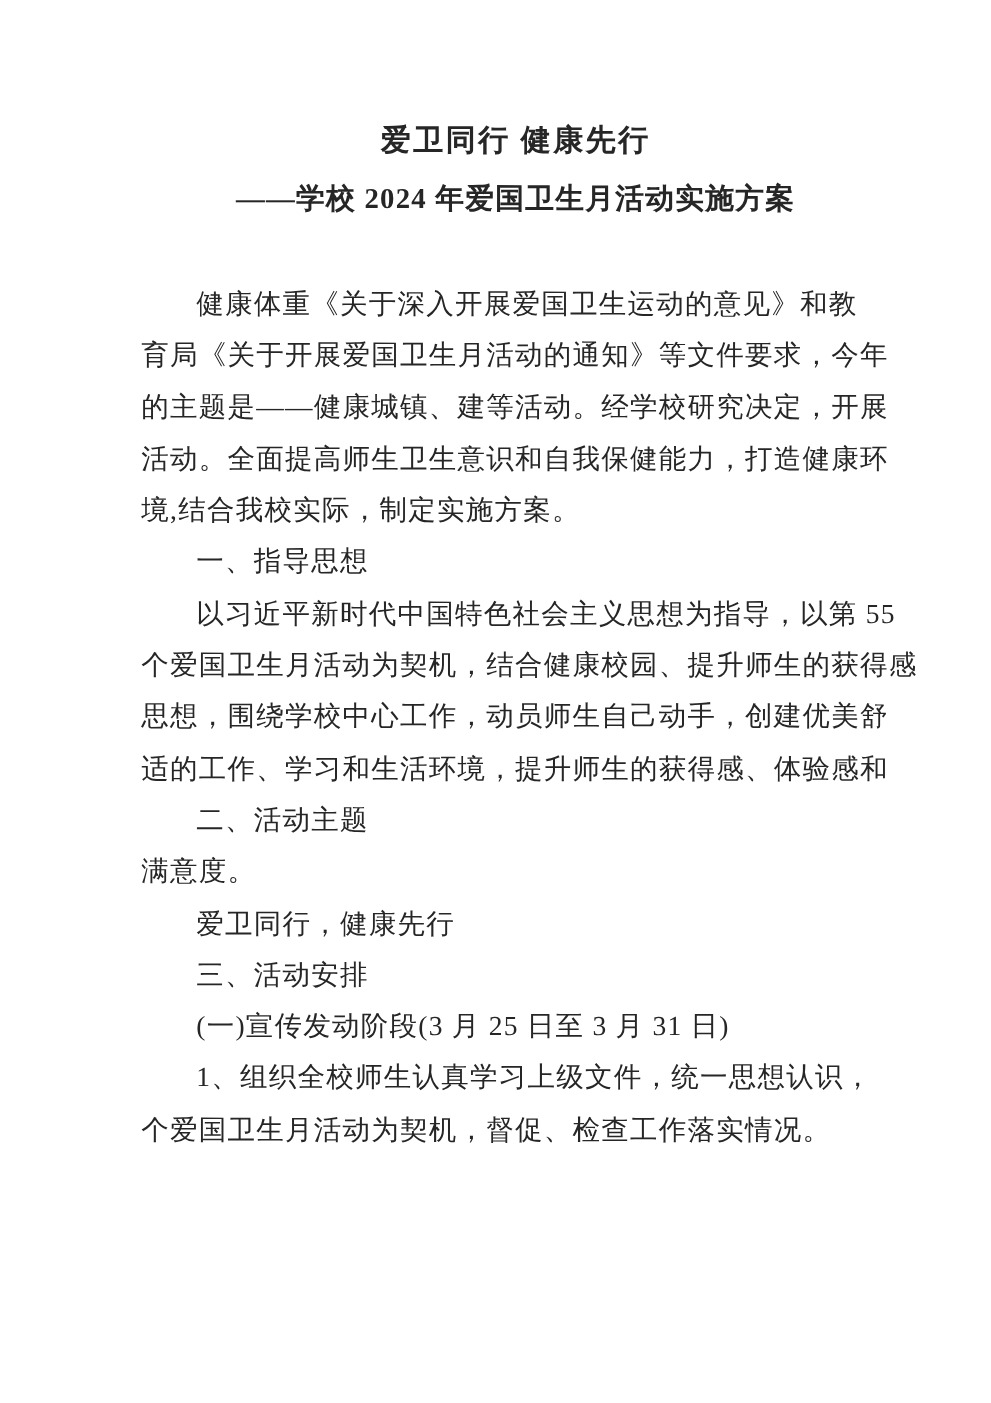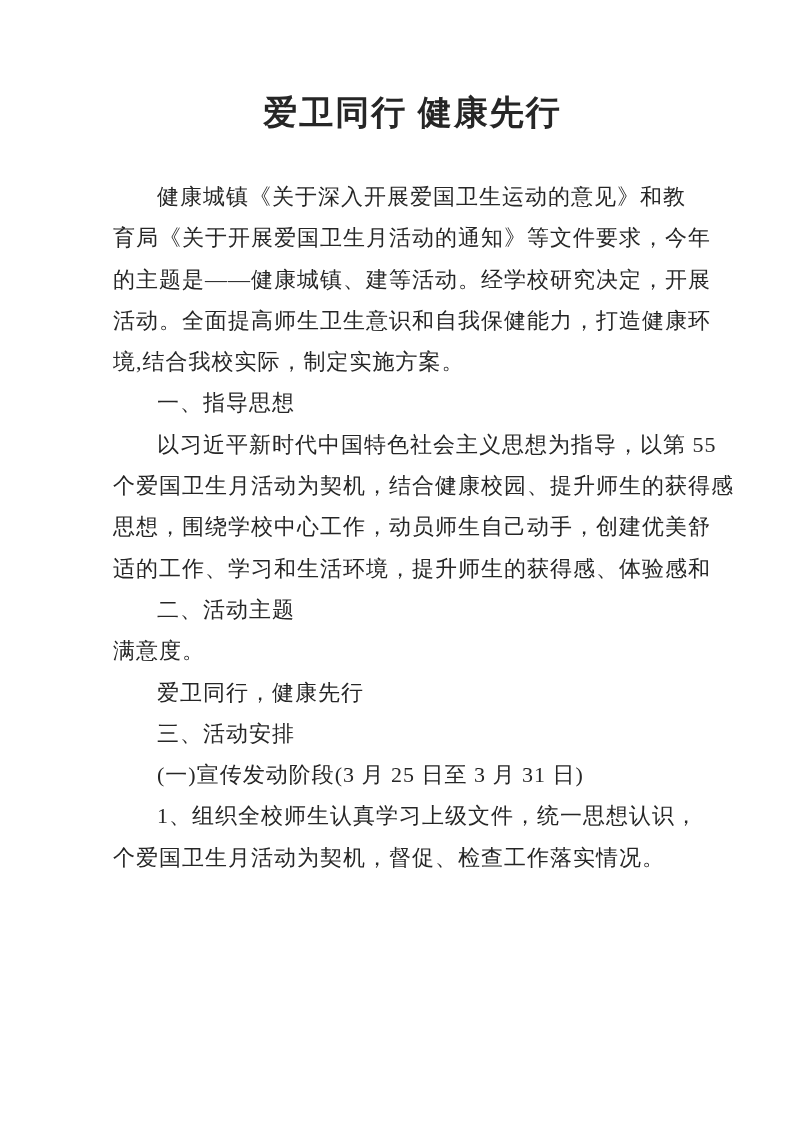--- a/index.html
+++ b/index.html
@@ -18,21 +18,21 @@
     color: #262626;
     overflow: hidden;
   }
 
   .doc {
     padding: 90px 81px 0 113px;
   }
 
   .doc-title {
     text-align: center;
-    font-size: 34px;
+    font-size: 24px;
     font-weight: bold;
     line-height: 46px;
     letter-spacing: 2px;
     white-space: pre;
   }
 
   .doc-subtitle {
     text-align: center;
     font-size: 23px;
     font-weight: bold;
@@ -60,22 +60,23 @@
   .doc-line.bold {
     font-weight: normal;
   }
 </style>
 </head>
 <body>
 
 <div class="page">
   <div class="doc">
     <div class="doc-title">爱卫同行 健康先行</div>
+    <div class="doc-subtitle">——学校 2024 年爱国卫生月活动实施方案</div>
     <div class="doc-body" id="doc-body">
-        <div class="doc-line indent">健康城镇《关于深入开展爱国卫生运动的意见》和教</div>
+        <div class="doc-line indent">健康体重《关于深入开展爱国卫生运动的意见》和教</div>
         <div class="doc-line">育局《关于开展爱国卫生月活动的通知》等文件要求，今年</div>
         <div class="doc-line">的主题是——健康城镇、建等活动。经学校研究决定，开展</div>
         <div class="doc-line">活动。全面提高师生卫生意识和自我保健能力，打造健康环</div>
         <div class="doc-line">境,结合我校实际，制定实施方案。</div>
         <div class="doc-line indent bold">一、指导思想</div>
         <div class="doc-line indent">以习近平新时代中国特色社会主义思想为指导，以第 55</div>
         <div class="doc-line">个爱国卫生月活动为契机，结合健康校园、提升师生的获得感</div>
         <div class="doc-line">思想，围绕学校中心工作，动员师生自己动手，创建优美舒</div>
         <div class="doc-line">适的工作、学习和生活环境，提升师生的获得感、体验感和</div>
         <div class="doc-line indent bold">二、活动主题</div>

